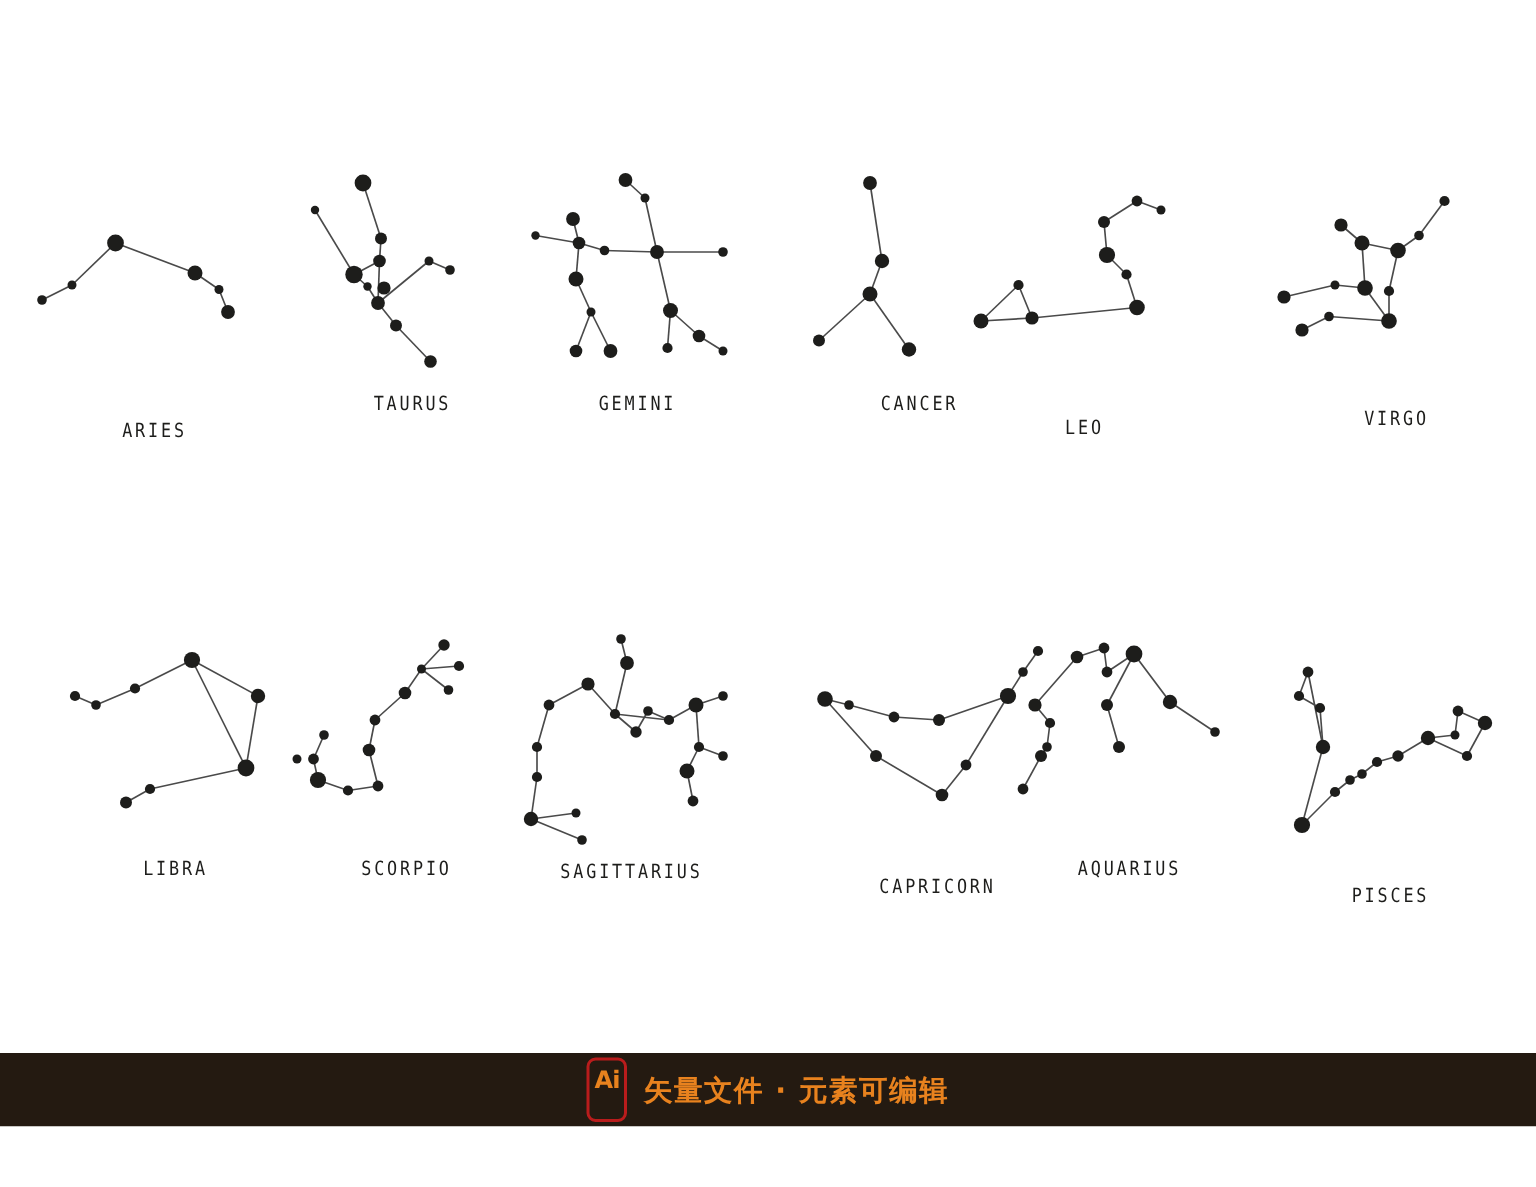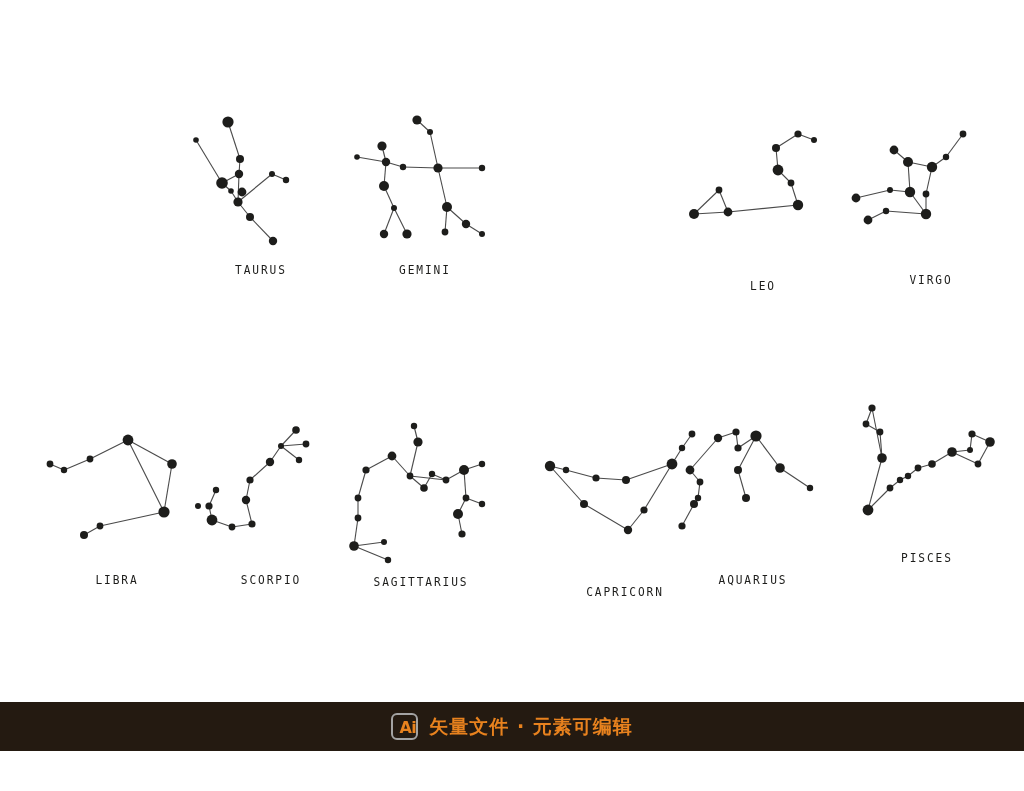--- a/index.html
+++ b/index.html
@@ -76,29 +76,29 @@
   }
 
   #banner-inner {
     display: flex;
     align-items: center;
     gap: 11px;
   }
 
   #ai-badge {
     width: 27px;
-    height: 27px;
-    border: 2px solid #a3a3a3;
+    height: 43px;
+    border: 2px solid #b91c1c;
     border-radius: 6px;
     color: #e8821e;
     font-family: "DejaVu Sans", sans-serif;
     font-size: 16px;
     font-weight: bold;
     line-height: 25px;
-    text-align: right;
+    text-align: center;
     letter-spacing: -0.5px;
     box-sizing: border-box;
   }
 
   #banner-text {
     color: #e8821e;
     font-family: "DejaVu Sans", sans-serif;
     font-size: 19px;
     font-weight: bold;
     letter-spacing: 1px;
@@ -113,21 +113,39 @@
     height: 40px;
     background: #ffffff;
   }
 </style>
 </head>
 <body>
 
 <div id="stage">
 
   <div id="grid">
-      <div class="cell" style="left: 176px; top: 112px;">
+      <div class="cell" style="left: 18px; top: 130px;">
+        <div class="cell-art">
+          <svg viewBox="0 0 170 150">
+            <line x1="10" y1="70" x2="30" y2="60" stroke="#4a4a4a" stroke-width="1.1"></line>
+            <line x1="30" y1="60" x2="59" y2="32" stroke="#4a4a4a" stroke-width="1.1"></line>
+            <line x1="59" y1="32" x2="112" y2="52" stroke="#4a4a4a" stroke-width="1.1"></line>
+            <line x1="112" y1="52" x2="128" y2="63" stroke="#4a4a4a" stroke-width="1.1"></line>
+            <line x1="128" y1="63" x2="134" y2="78" stroke="#4a4a4a" stroke-width="1.1"></line>
+            <circle cx="10" cy="70" r="3.2" fill="#1d1d1b"></circle>
+            <circle cx="30" cy="60" r="3" fill="#1d1d1b"></circle>
+            <circle cx="59" cy="32" r="5.6" fill="#1d1d1b"></circle>
+            <circle cx="112" cy="52" r="5" fill="#1d1d1b"></circle>
+            <circle cx="128" cy="63" r="3" fill="#1d1d1b"></circle>
+            <circle cx="134" cy="78" r="4.6" fill="#1d1d1b"></circle>
+          </svg>
+        </div>
+        <div class="cell-label">ARIES</div>
+      </div>
+      <div class="cell" style="left: 190px; top: 112px;">
         <div class="cell-art">
           <svg viewBox="0 0 170 150">
             <line x1="20" y1="28" x2="46" y2="71" stroke="#4a4a4a" stroke-width="1.1"></line>
             <line x1="52" y1="10" x2="64" y2="47" stroke="#4a4a4a" stroke-width="1.1"></line>
             <line x1="64" y1="47" x2="63" y2="62" stroke="#4a4a4a" stroke-width="1.1"></line>
             <line x1="63" y1="62" x2="46" y2="71" stroke="#4a4a4a" stroke-width="1.1"></line>
             <line x1="46" y1="71" x2="55" y2="79" stroke="#4a4a4a" stroke-width="1.1"></line>
             <line x1="55" y1="79" x2="62" y2="90" stroke="#4a4a4a" stroke-width="1.1"></line>
             <line x1="62" y1="90" x2="63" y2="62" stroke="#4a4a4a" stroke-width="1.1"></line>
             <line x1="62" y1="90" x2="96" y2="62" stroke="#4a4a4a" stroke-width="1.1"></line>
@@ -181,21 +199,37 @@
             <circle cx="98" cy="56" r="4.6" fill="#1d1d1b"></circle>
             <circle cx="142" cy="56" r="3.2" fill="#1d1d1b"></circle>
             <circle cx="107" cy="95" r="5" fill="#1d1d1b"></circle>
             <circle cx="105" cy="120" r="3.4" fill="#1d1d1b"></circle>
             <circle cx="126" cy="112" r="4.2" fill="#1d1d1b"></circle>
             <circle cx="142" cy="122" r="3" fill="#1d1d1b"></circle>
           </svg>
         </div>
         <div class="cell-label">GEMINI</div>
       </div>
-      <div class="cell" style="left: 678px; top: 128px;">
+      <div class="cell" style="left: 528px; top: 112px;">
+        <div class="cell-art">
+          <svg viewBox="0 0 170 150">
+            <line x1="52" y1="10" x2="60" y2="62" stroke="#4a4a4a" stroke-width="1.1"></line>
+            <line x1="60" y1="62" x2="52" y2="84" stroke="#4a4a4a" stroke-width="1.1"></line>
+            <line x1="52" y1="84" x2="18" y2="115" stroke="#4a4a4a" stroke-width="1.1"></line>
+            <line x1="52" y1="84" x2="78" y2="121" stroke="#4a4a4a" stroke-width="1.1"></line>
+            <circle cx="52" cy="10" r="4.6" fill="#1d1d1b"></circle>
+            <circle cx="60" cy="62" r="4.8" fill="#1d1d1b"></circle>
+            <circle cx="52" cy="84" r="5" fill="#1d1d1b"></circle>
+            <circle cx="18" cy="115" r="4" fill="#1d1d1b"></circle>
+            <circle cx="78" cy="121" r="4.8" fill="#1d1d1b"></circle>
+          </svg>
+        </div>
+        <div class="cell-label">CANCER</div>
+      </div>
+      <div class="cell" style="left: 638px; top: 128px;">
         <div class="cell-art">
           <svg viewBox="0 0 170 150">
             <line x1="16" y1="86" x2="41" y2="62" stroke="#4a4a4a" stroke-width="1.1"></line>
             <line x1="41" y1="62" x2="50" y2="84" stroke="#4a4a4a" stroke-width="1.1"></line>
             <line x1="50" y1="84" x2="16" y2="86" stroke="#4a4a4a" stroke-width="1.1"></line>
             <line x1="50" y1="84" x2="120" y2="77" stroke="#4a4a4a" stroke-width="1.1"></line>
             <line x1="120" y1="77" x2="113" y2="55" stroke="#4a4a4a" stroke-width="1.1"></line>
             <line x1="113" y1="55" x2="100" y2="42" stroke="#4a4a4a" stroke-width="1.1"></line>
             <line x1="100" y1="42" x2="98" y2="20" stroke="#4a4a4a" stroke-width="1.1"></line>
             <line x1="98" y1="20" x2="120" y2="6" stroke="#4a4a4a" stroke-width="1.1"></line>
@@ -395,21 +429,21 @@
             <circle cx="70" cy="26" r="3.6" fill="#1d1d1b"></circle>
             <circle cx="88" cy="14" r="5.6" fill="#1d1d1b"></circle>
             <circle cx="112" cy="46" r="4.8" fill="#1d1d1b"></circle>
             <circle cx="142" cy="66" r="3.2" fill="#1d1d1b"></circle>
             <circle cx="70" cy="48" r="4" fill="#1d1d1b"></circle>
             <circle cx="78" cy="76" r="4" fill="#1d1d1b"></circle>
           </svg>
         </div>
         <div class="cell-label">AQUARIUS</div>
       </div>
-      <div class="cell" style="left: 842px; top: 400px;">
+      <div class="cell" style="left: 842px; top: 440px;">
         <div class="cell-art">
           <svg viewBox="0 0 170 150">
             <line x1="26" y1="110" x2="48" y2="88" stroke="#4a4a4a" stroke-width="1.1"></line>
             <line x1="48" y1="88" x2="58" y2="80" stroke="#4a4a4a" stroke-width="1.1"></line>
             <line x1="58" y1="80" x2="66" y2="76" stroke="#4a4a4a" stroke-width="1.1"></line>
             <line x1="66" y1="76" x2="76" y2="68" stroke="#4a4a4a" stroke-width="1.1"></line>
             <line x1="76" y1="68" x2="90" y2="64" stroke="#4a4a4a" stroke-width="1.1"></line>
             <line x1="90" y1="64" x2="110" y2="52" stroke="#4a4a4a" stroke-width="1.1"></line>
             <line x1="110" y1="52" x2="128" y2="50" stroke="#4a4a4a" stroke-width="1.1"></line>
             <line x1="128" y1="50" x2="130" y2="34" stroke="#4a4a4a" stroke-width="1.1"></line>

